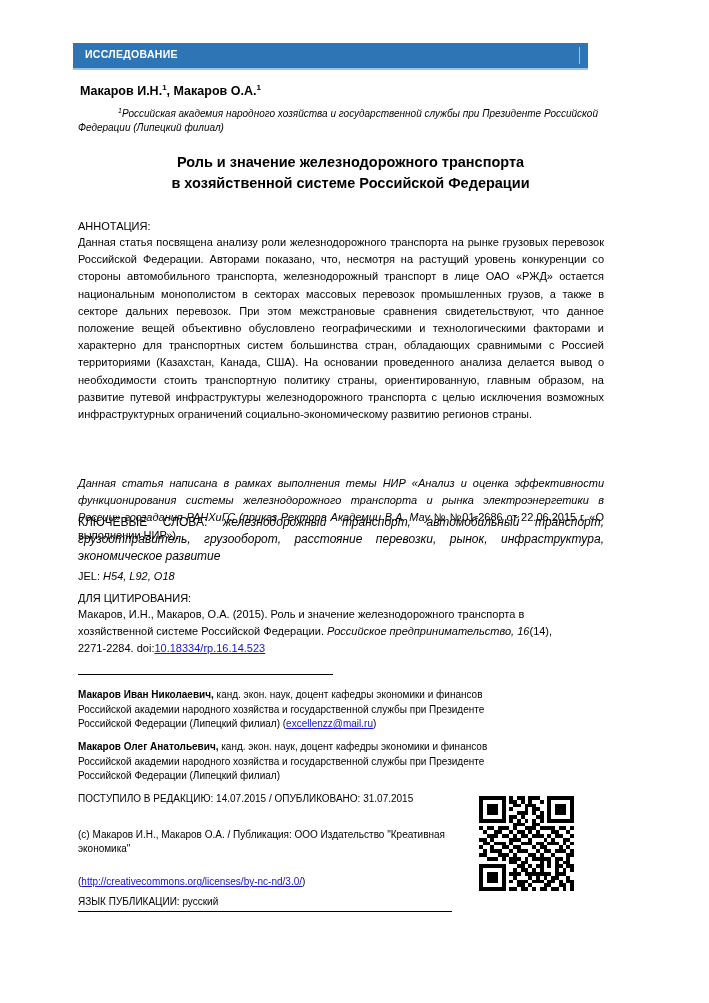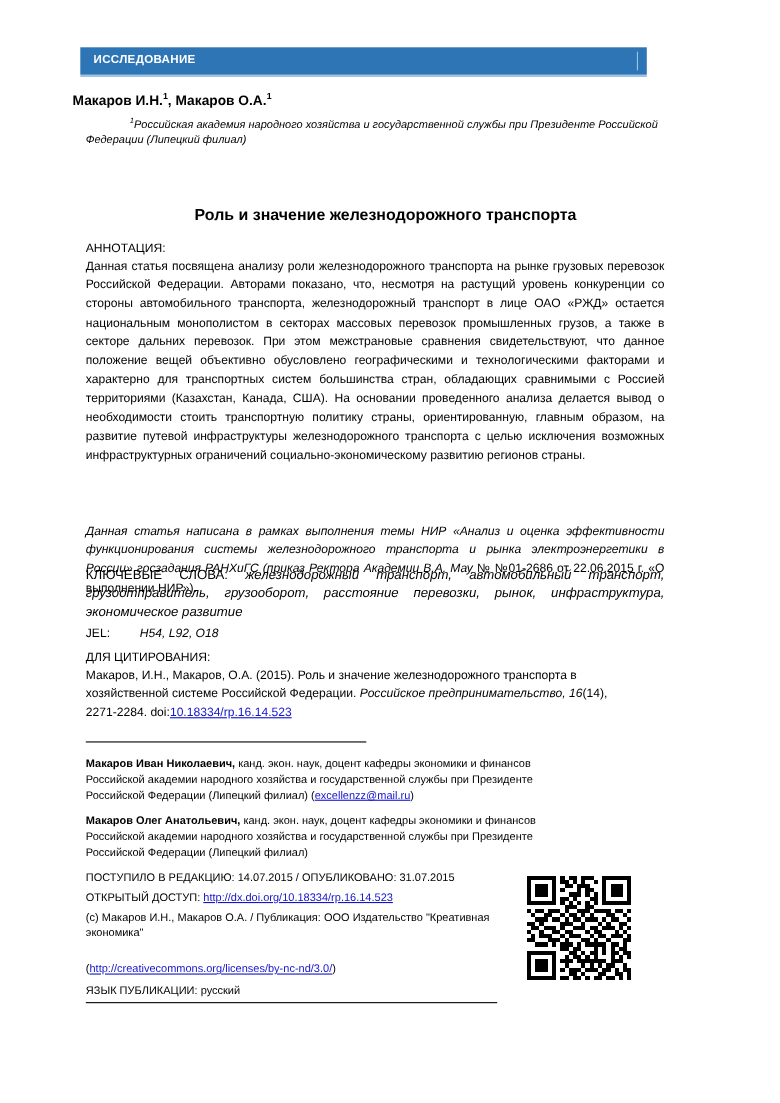--- a/index.html
+++ b/index.html
@@ -54,21 +54,21 @@
     left: 73px;
     top: 68px;
     width: 515px;
     height: 2px;
     background: #9DC3E6;
   }
 
   
   .authors {
     position: absolute;
-    left: 66px;
+    left: 80px;
     top: 83px;
     font-size: 12.5px;
     font-weight: bold;
     white-space: nowrap;
   }
   .authors sup {
     font-size: 8px;
     vertical-align: super;
     font-weight: bold;
   }
@@ -90,21 +90,20 @@
   
   .title {
     position: absolute;
     left: 78px;
     top: 152px;
     width: 545px;
     text-align: center;
     font-size: 14.5px;
     font-weight: bold;
     line-height: 21px;
-    margin-top: 34px;
   }
   .title-line { display: block; }
 
   
   .abs-label {
     position: absolute;
     left: 78px;
     top: 219px;
     font-size: 11px;
     line-height: 15px;
@@ -145,21 +144,21 @@
 
   .jel {
     position: absolute;
     left: 78px;
     top: 568px;
     font-size: 11px;
     line-height: 17px;
     white-space: nowrap;
   }
   .jel .jel-label { font-style: normal; }
-  .jel .jel-codes { font-style: italic; margin-left: 24px; }
+  .jel .jel-codes { font-style: italic; }
 
   
   .cite-label {
     position: absolute;
     left: 78px;
     top: 590px;
     font-size: 11px;
     line-height: 16px;
   }
   .citation {
@@ -243,20 +242,21 @@
 
   <div class="authors">
     <span>Макаров И.Н.</span><sup>1</sup>,
     <span>Макаров О.А.</span><sup>1</sup>
   </div>
 
   <div class="affiliation"><sup>1</sup><span>Российская академия народного хозяйства и государственной службы при Президенте Российской Федерации (Липецкий филиал)</span></div>
 
   <div class="title">
     <span class="title-line">Роль и значение железнодорожного транспорта</span>
+    <span class="title-line">в хозяйственной системе Российской Федерации</span>
   </div>
 
   <div class="abs-label">АННОТАЦИЯ:</div>
   <div class="abstract">Данная статья посвящена анализу роли железнодорожного транспорта на рынке грузовых перевозок Российской Федерации. Авторами показано, что, несмотря на растущий уровень конкуренции со стороны автомобильного транспорта, железнодорожный транспорт в лице ОАО «РЖД» остается национальным монополистом в секторах массовых перевозок промышленных грузов, а также в секторе дальних перевозок. При этом межстрановые сравнения свидетельствуют, что данное положение вещей объективно обусловлено географическими и технологическими факторами и характерно для транспортных систем большинства стран, обладающих сравнимыми с Россией территориями (Казахстан, Канада, США). На основании проведенного анализа делается вывод о необходимости стоить транспортную политику страны, ориентированную, главным образом, на развитие путевой инфраструктуры железнодорожного транспорта с целью исключения возможных инфраструктурных ограничений социально-экономическому развитию регионов страны.</div>
 
   <div class="funding">
     <span>Данная статья написана в рамках выполнения темы НИР «Анализ и оценка эффективности функционирования системы железнодорожного транспорта и рынка электроэнергетики в России» госзадания РАНХиГС (приказ Ректора Академии В.А. Мау</span>
     <span class="roman">№ №01-2686 от 22.06.2015 г. «О выполнении НИР»).</span>
   </div>
 
@@ -280,23 +280,20 @@
   <div class="bio bio-1">
     <span class="bio-name">Макаров Иван Николаевич,</span><span> канд. экон. наук, доцент кафедры экономики и финансов Российской академии народного хозяйства и государственной службы при Президенте Российской Федерации (Липецкий филиал) (</span><a class="link" href="#">excellenzz@mail.ru</a><span>)</span>
   </div>
 
   <div class="bio bio-2">
     <span class="bio-name">Макаров Олег Анатольевич,</span><span> канд. экон. наук, доцент кафедры экономики и финансов Российской академии народного хозяйства и государственной службы при Президенте Российской Федерации (Липецкий филиал)</span>
   </div>
 
   <div class="meta meta-received">ПОСТУПИЛО В РЕДАКЦИЮ: 14.07.2015  /  ОПУБЛИКОВАНО: 31.07.2015</div>
 
-  <div class="meta meta-access">
-    <span>ОТКРЫТЫЙ ДОСТУП: </span><a class="link" href="#">http://dx.doi.org/10.18334/rp.16.14.523</a>
-  </div>
 
   <div class="meta meta-copy">(c) Макаров И.Н., Макаров О.А. / Публикация: ООО Издательство "Креативная экономика"</div>
 
   <div class="meta meta-license">
     <br>
     <span>(</span><a class="link" href="#">http://creativecommons.org/licenses/by-nc-nd/3.0/</a><span>)</span>
   </div>
 
   <div class="meta meta-language">
     <span>ЯЗЫК ПУБЛИКАЦИИ: </span><span>русский</span>

